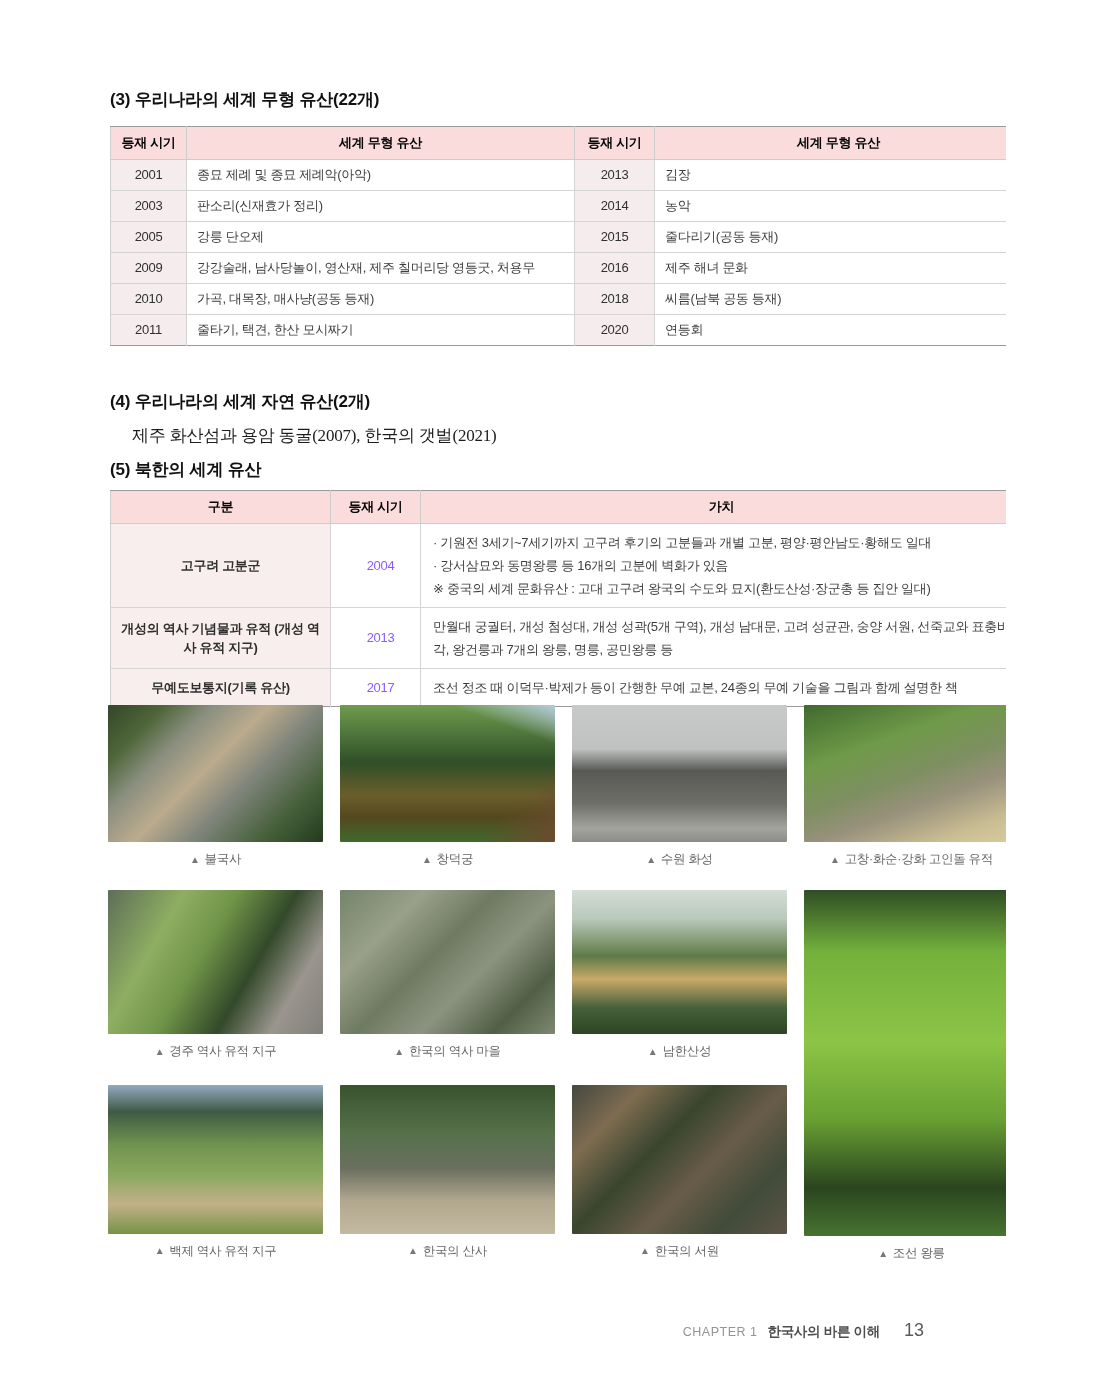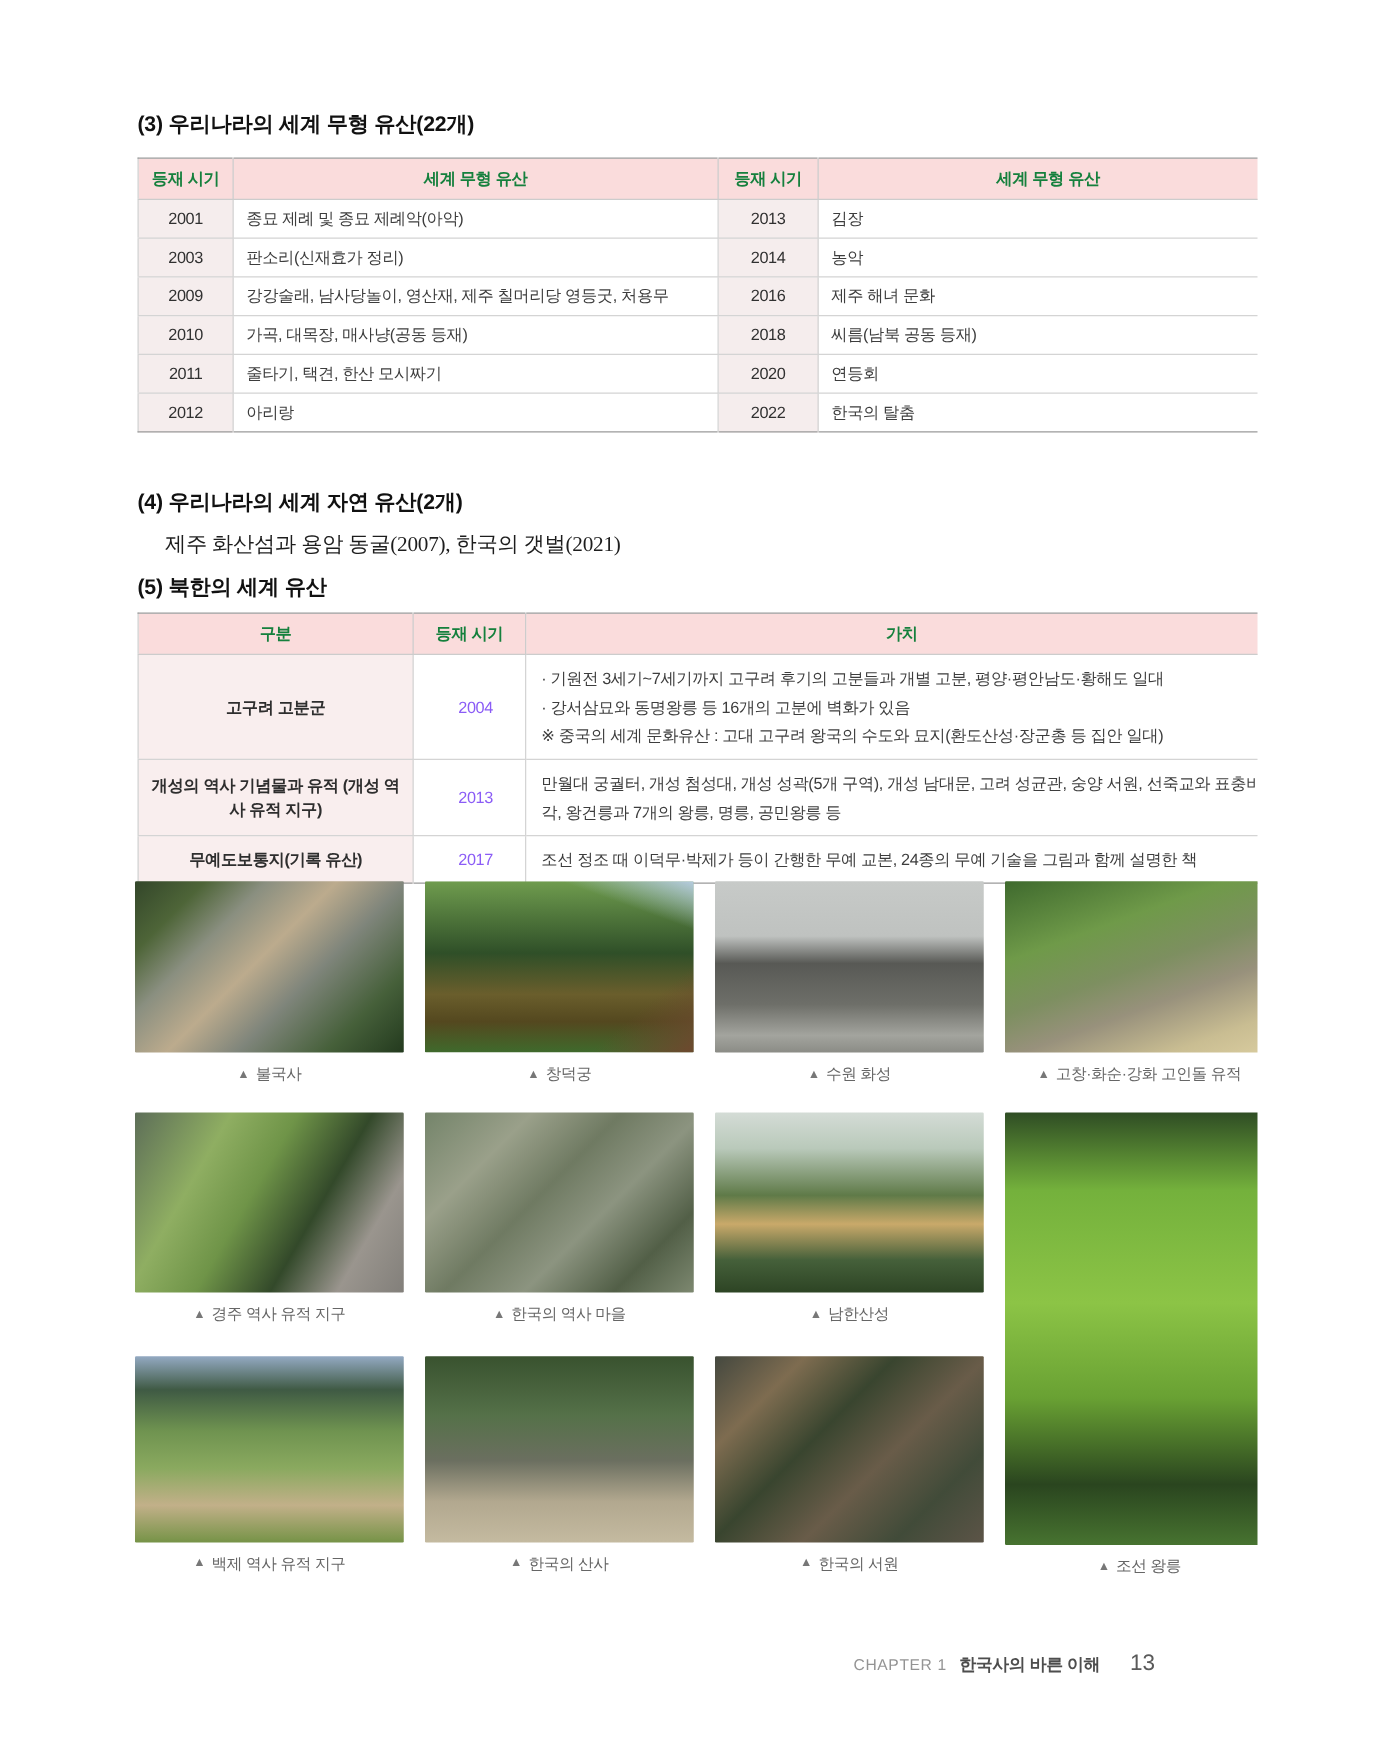--- a/index.html
+++ b/index.html
@@ -31,21 +31,21 @@
   table{border-collapse:collapse;table-layout:fixed;}
   .tbl{
     position:absolute;left:0;width:912px;
     font-size:13px;color:#3d3d3d;
     border-top:1px solid #9a9a9a;border-bottom:1px solid #9a9a9a;
     border-left:1px solid #cfcfcf;border-right:1px solid #cfcfcf;
   }
   .tbl1{top:126px;}
   .tbl2{top:490px;}
   .tbl th{
-    background:#fadcdc;color:#15803d;font-weight:bold;
+    background:#fadcdc;color:#000000;font-weight:bold;
     padding:7px 6px;border:1px solid #cccccc;border-top:none;
     font-size:13px;letter-spacing:-0.3px;
   }
   .tbl td{
     padding:6px 10px;border:1px solid #d4d4d4;
     letter-spacing:-0.3px;line-height:18px;
   }
   .tbl td.year{
     text-align:center;background:#f5eded;color:#303030;
     font-family:Liberation Sans, sans-serif;
@@ -138,42 +138,42 @@
         <td class="year">2013</td>
         <td>김장</td>
       </tr>
       <tr>
         <td class="year">2003</td>
         <td>판소리(신재효가 정리)</td>
         <td class="year">2014</td>
         <td>농악</td>
       </tr>
       <tr>
+        <td class="year">2005</td>
+        <td>강릉 단오제</td>
+        <td class="year">2015</td>
+        <td>줄다리기(공동 등재)</td>
+      </tr>
+      <tr>
         <td class="year">2009</td>
         <td>강강술래, 남사당놀이, 영산재, 제주 칠머리당 영등굿, 처용무</td>
         <td class="year">2016</td>
         <td>제주 해녀 문화</td>
       </tr>
       <tr>
         <td class="year">2010</td>
         <td>가곡, 대목장, 매사냥(공동 등재)</td>
         <td class="year">2018</td>
         <td>씨름(남북 공동 등재)</td>
       </tr>
       <tr>
         <td class="year">2011</td>
         <td>줄타기, 택견, 한산 모시짜기</td>
         <td class="year">2020</td>
         <td>연등회</td>
-      </tr>
-      <tr>
-        <td class="year">2012</td>
-        <td>아리랑</td>
-        <td class="year">2022</td>
-        <td>한국의 탈춤</td>
       </tr>
     </tbody>
       </table>
 
     <div class="sec-heading h4">(4) 우리나라의 세계 자연 유산(2개)</div>
     <div class="serif-line">제주 화산섬과 용암 동굴(2007), 한국의 갯벌(2021)</div>
 
     <div class="sec-heading h5">(5) 북한의 세계 유산</div>
 
     <table class="tbl tbl2">

